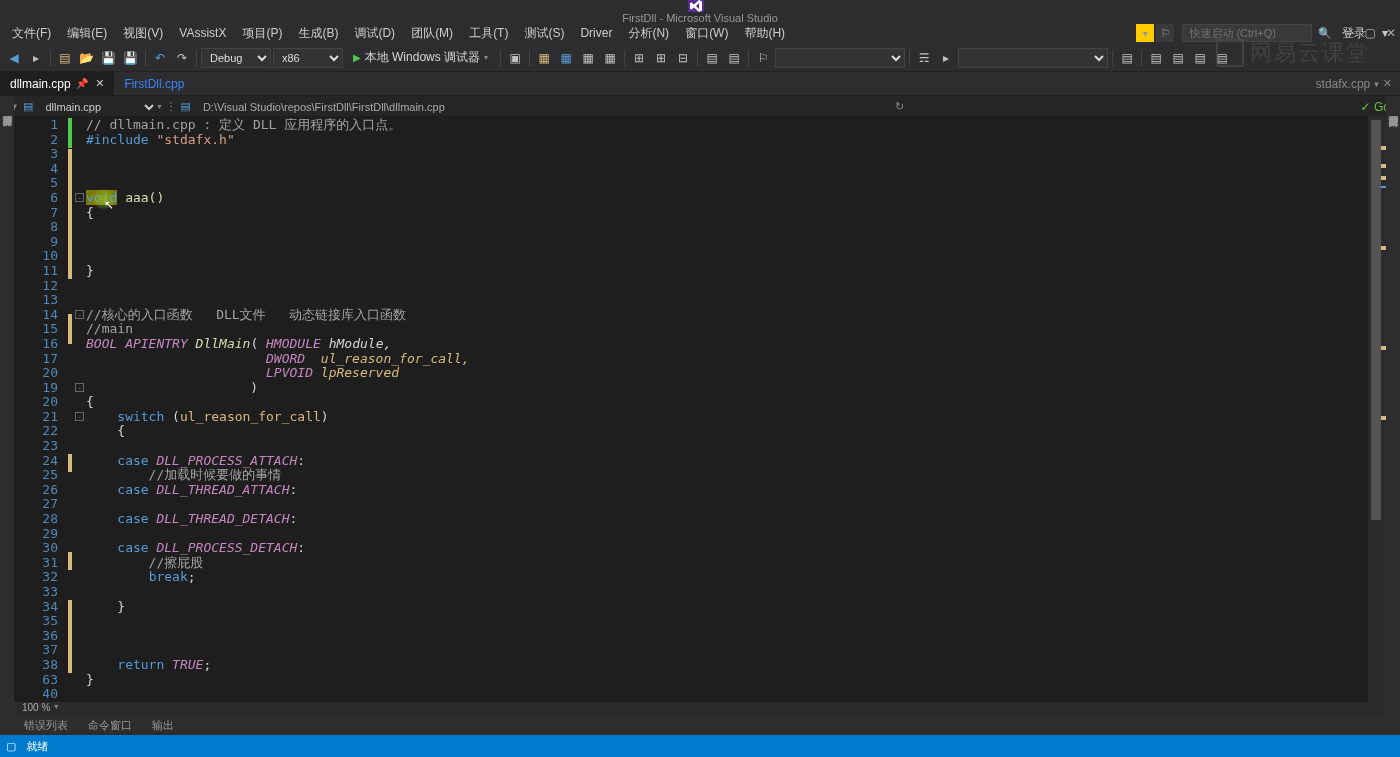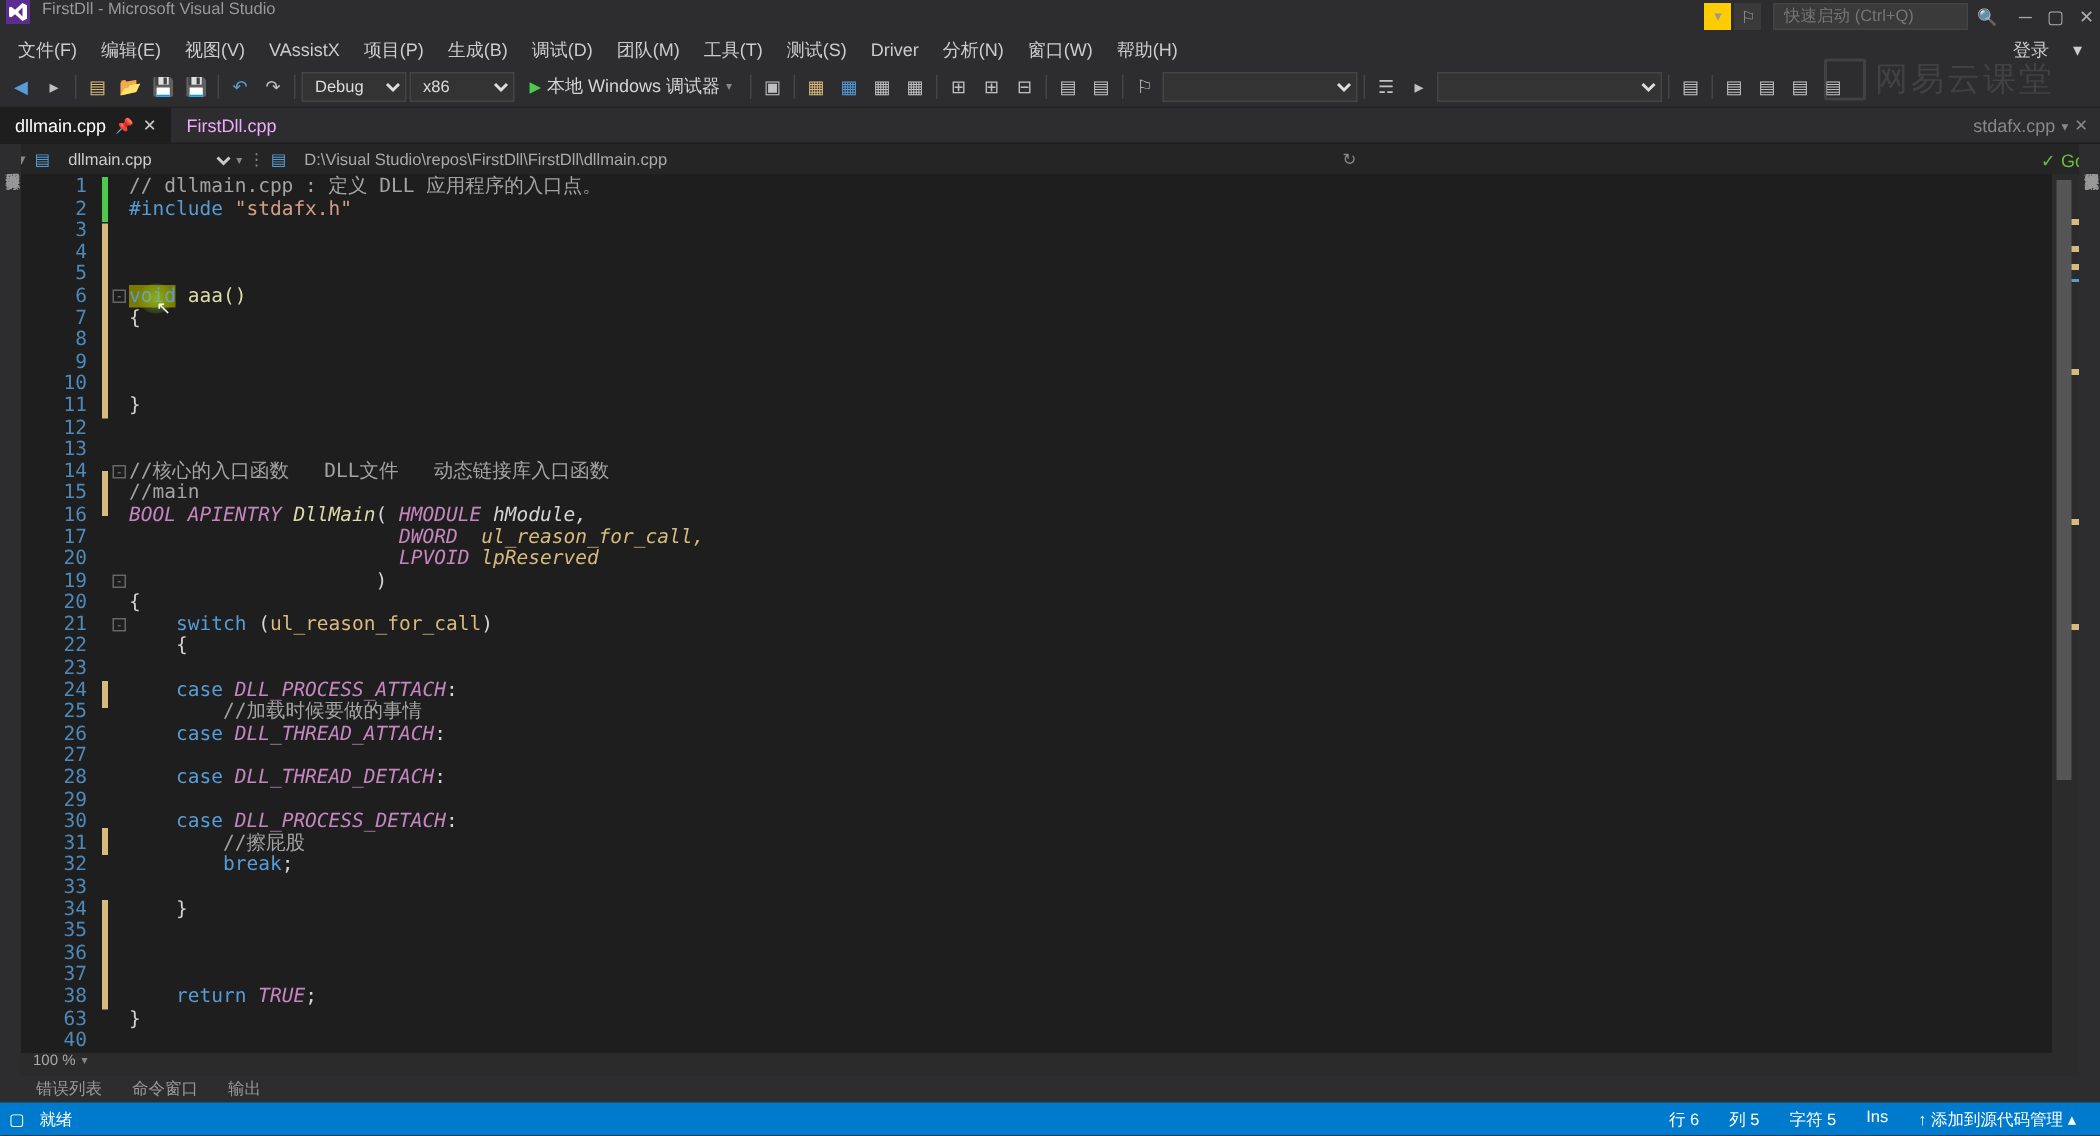--- a/index.html
+++ b/index.html
@@ -12,23 +12,25 @@
   height: 757px;
   overflow: hidden;
   position: relative;
 }
 
 
 .titlebar {
   height: 22px;
   background: #2d2d30;
   display: flex;
+  align-items: center;
   padding: 0 4px;
   font-size: 11px;
   color: #999;
+  flex-direction: column;
 }
 .titlebar .vs-logo {
   width: 16px; height: 16px;
   background: #5c2d91;
   margin-right: 8px;
   display: flex;
   align-items: center;
   justify-content: center;
 }
 .titlebar .right-controls {
@@ -155,21 +157,21 @@
   background: #2d2d30;
   display: flex;
   align-items: stretch;
   border-bottom: 1px solid #1e1e1e;
 }
 .doc-tabs .tab {
   display: flex;
   align-items: center;
   padding: 0 10px;
   font-size: 12px;
-  color: #f0abfc;
+  color: #3b82f6;
   cursor: pointer;
   gap: 6px;
 }
 .doc-tabs .tab.active {
   background: #1e1e1e;
   color: #fff;
 }
 .doc-tabs .tab .pin-icon { font-size: 10px; color: #888; }
 .doc-tabs .tab .close-icon { font-size: 11px; color: #ccc; }
 .doc-tabs .right-tab {
@@ -721,20 +723,13 @@
 
 <div class="output-tabs">
   <div class="otab">错误列表</div>
   <div class="otab">命令窗口</div>
   <div class="otab">输出</div>
 </div>
 
 <div class="statusbar">
   <span>▢</span>
   <span class="sitem">就绪</span>
-  <div class="sright">
-    <span class="sitem">行 6</span>
-    <span class="sitem">列 5</span>
-    <span class="sitem">字符 5</span>
-    <span class="sitem">Ins</span>
-    <span class="sitem">↑ 添加到源代码管理 ▴</span>
-  </div>
 </div>
 
 </body></html>

